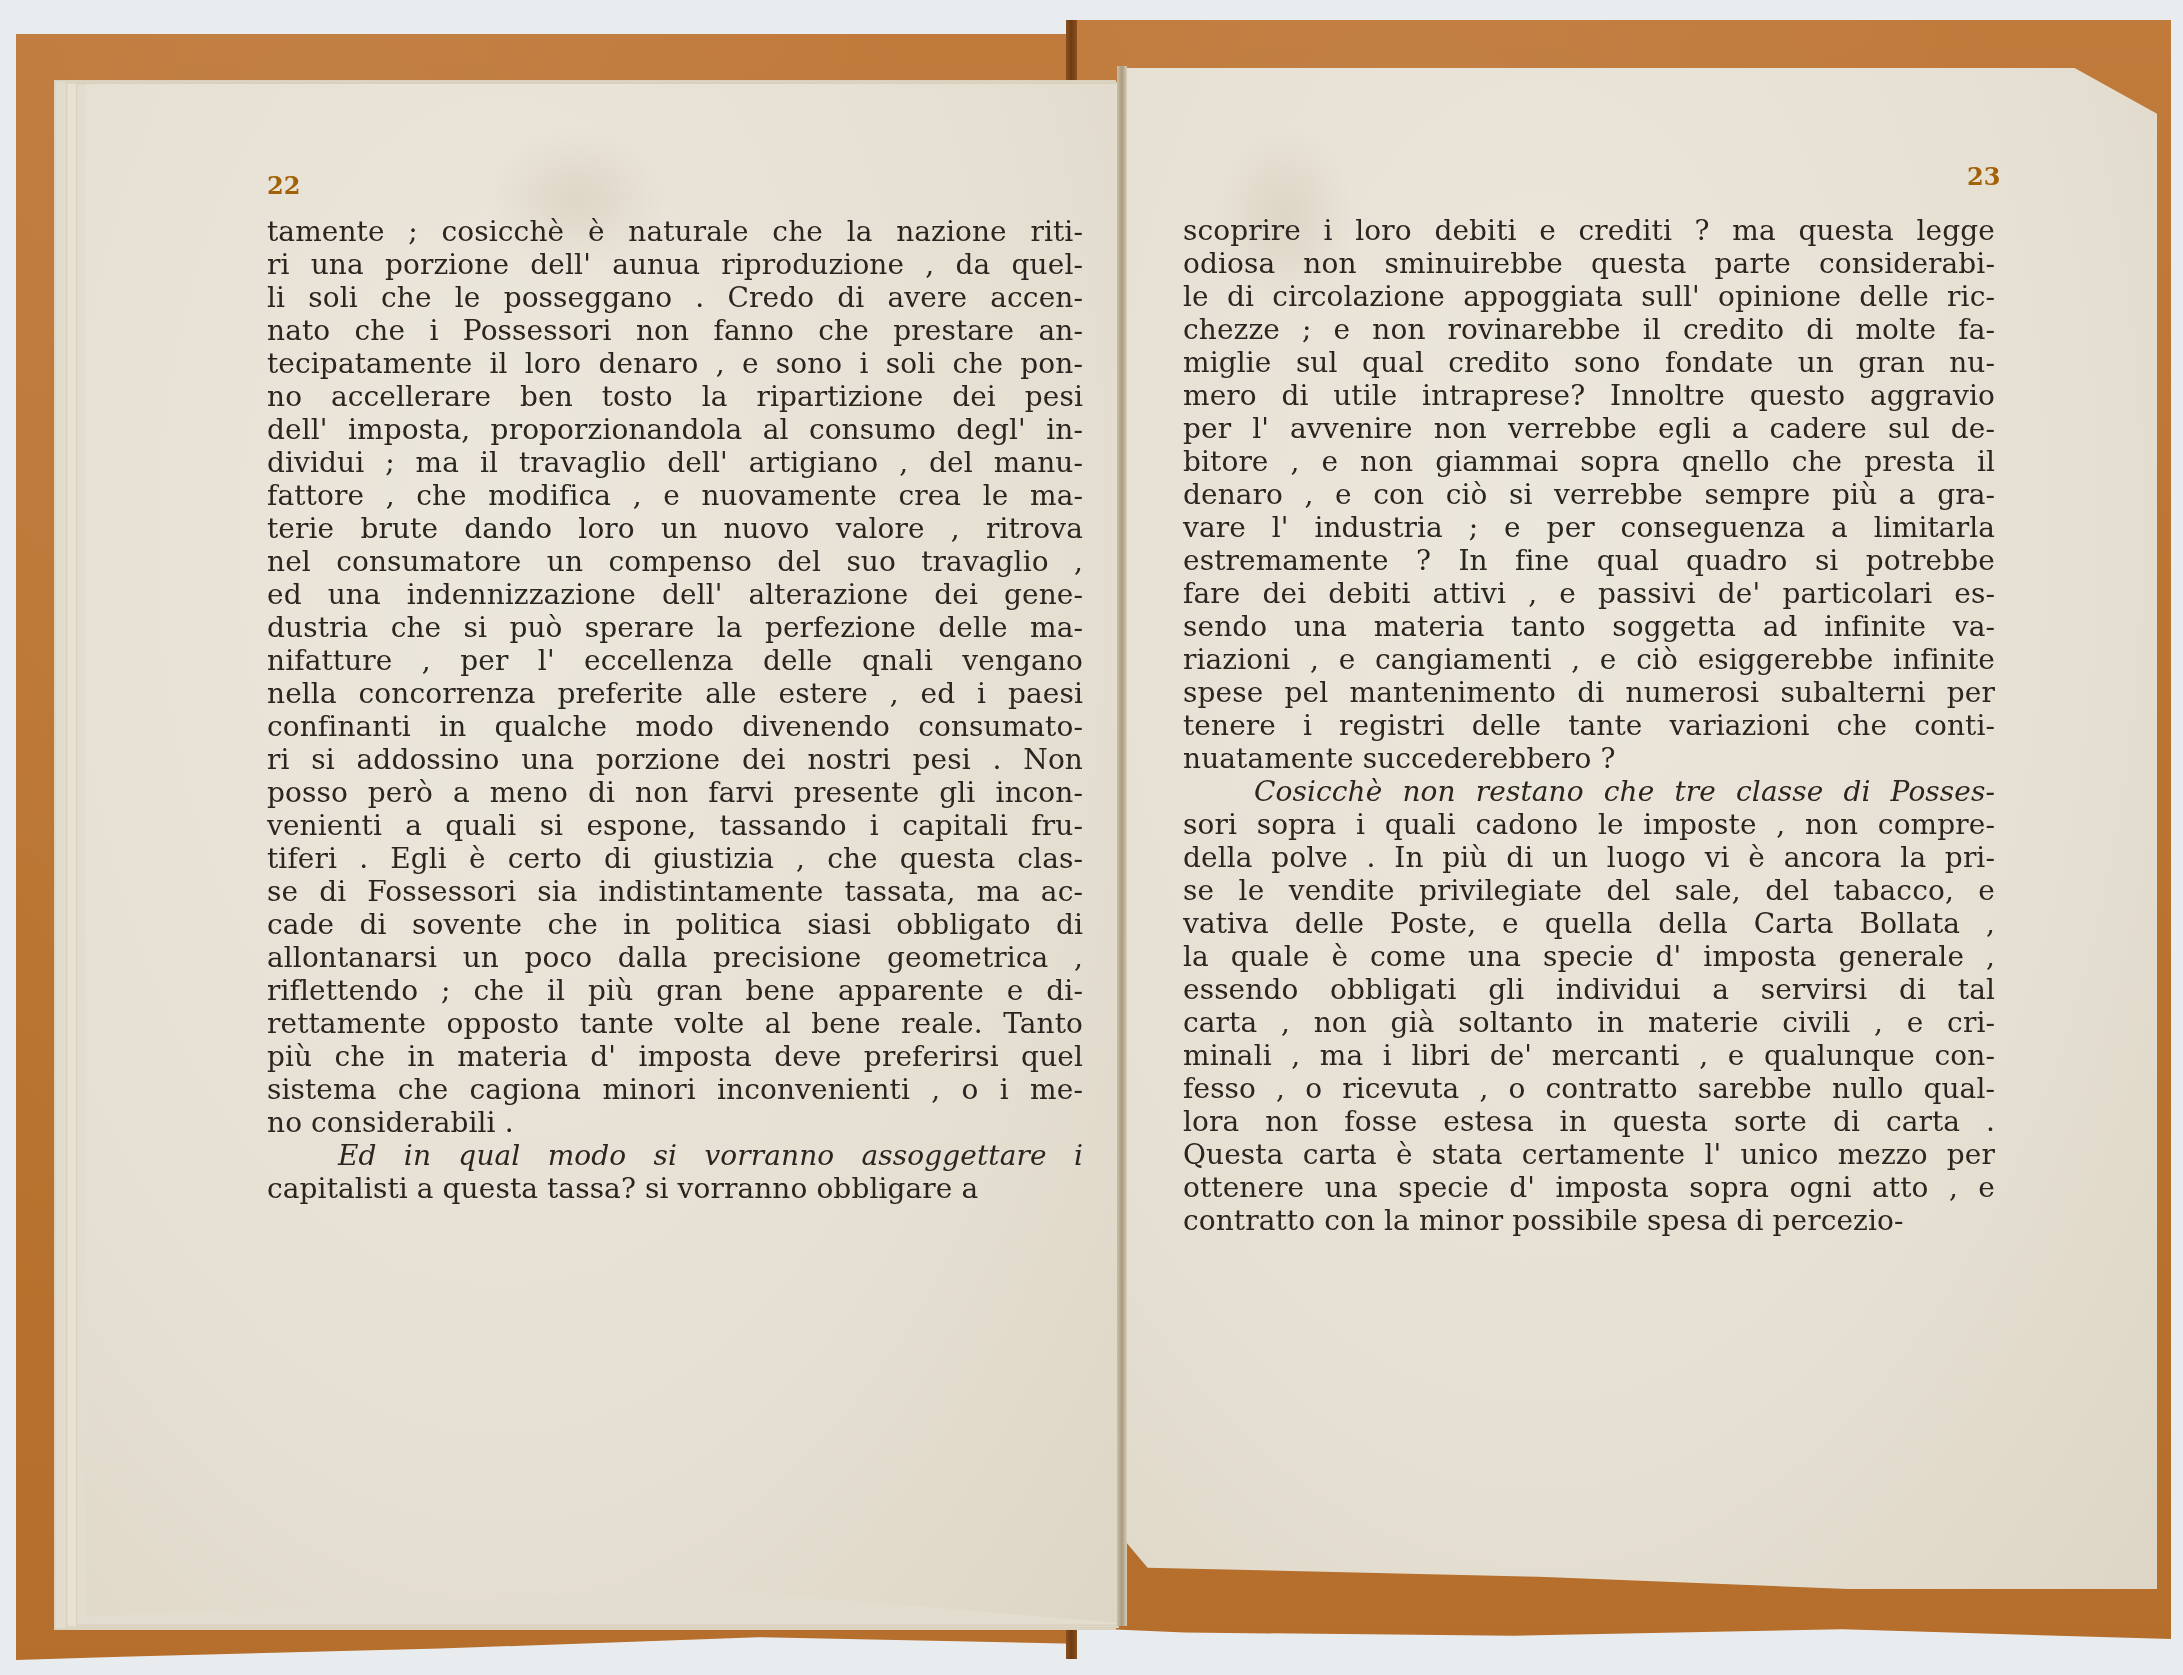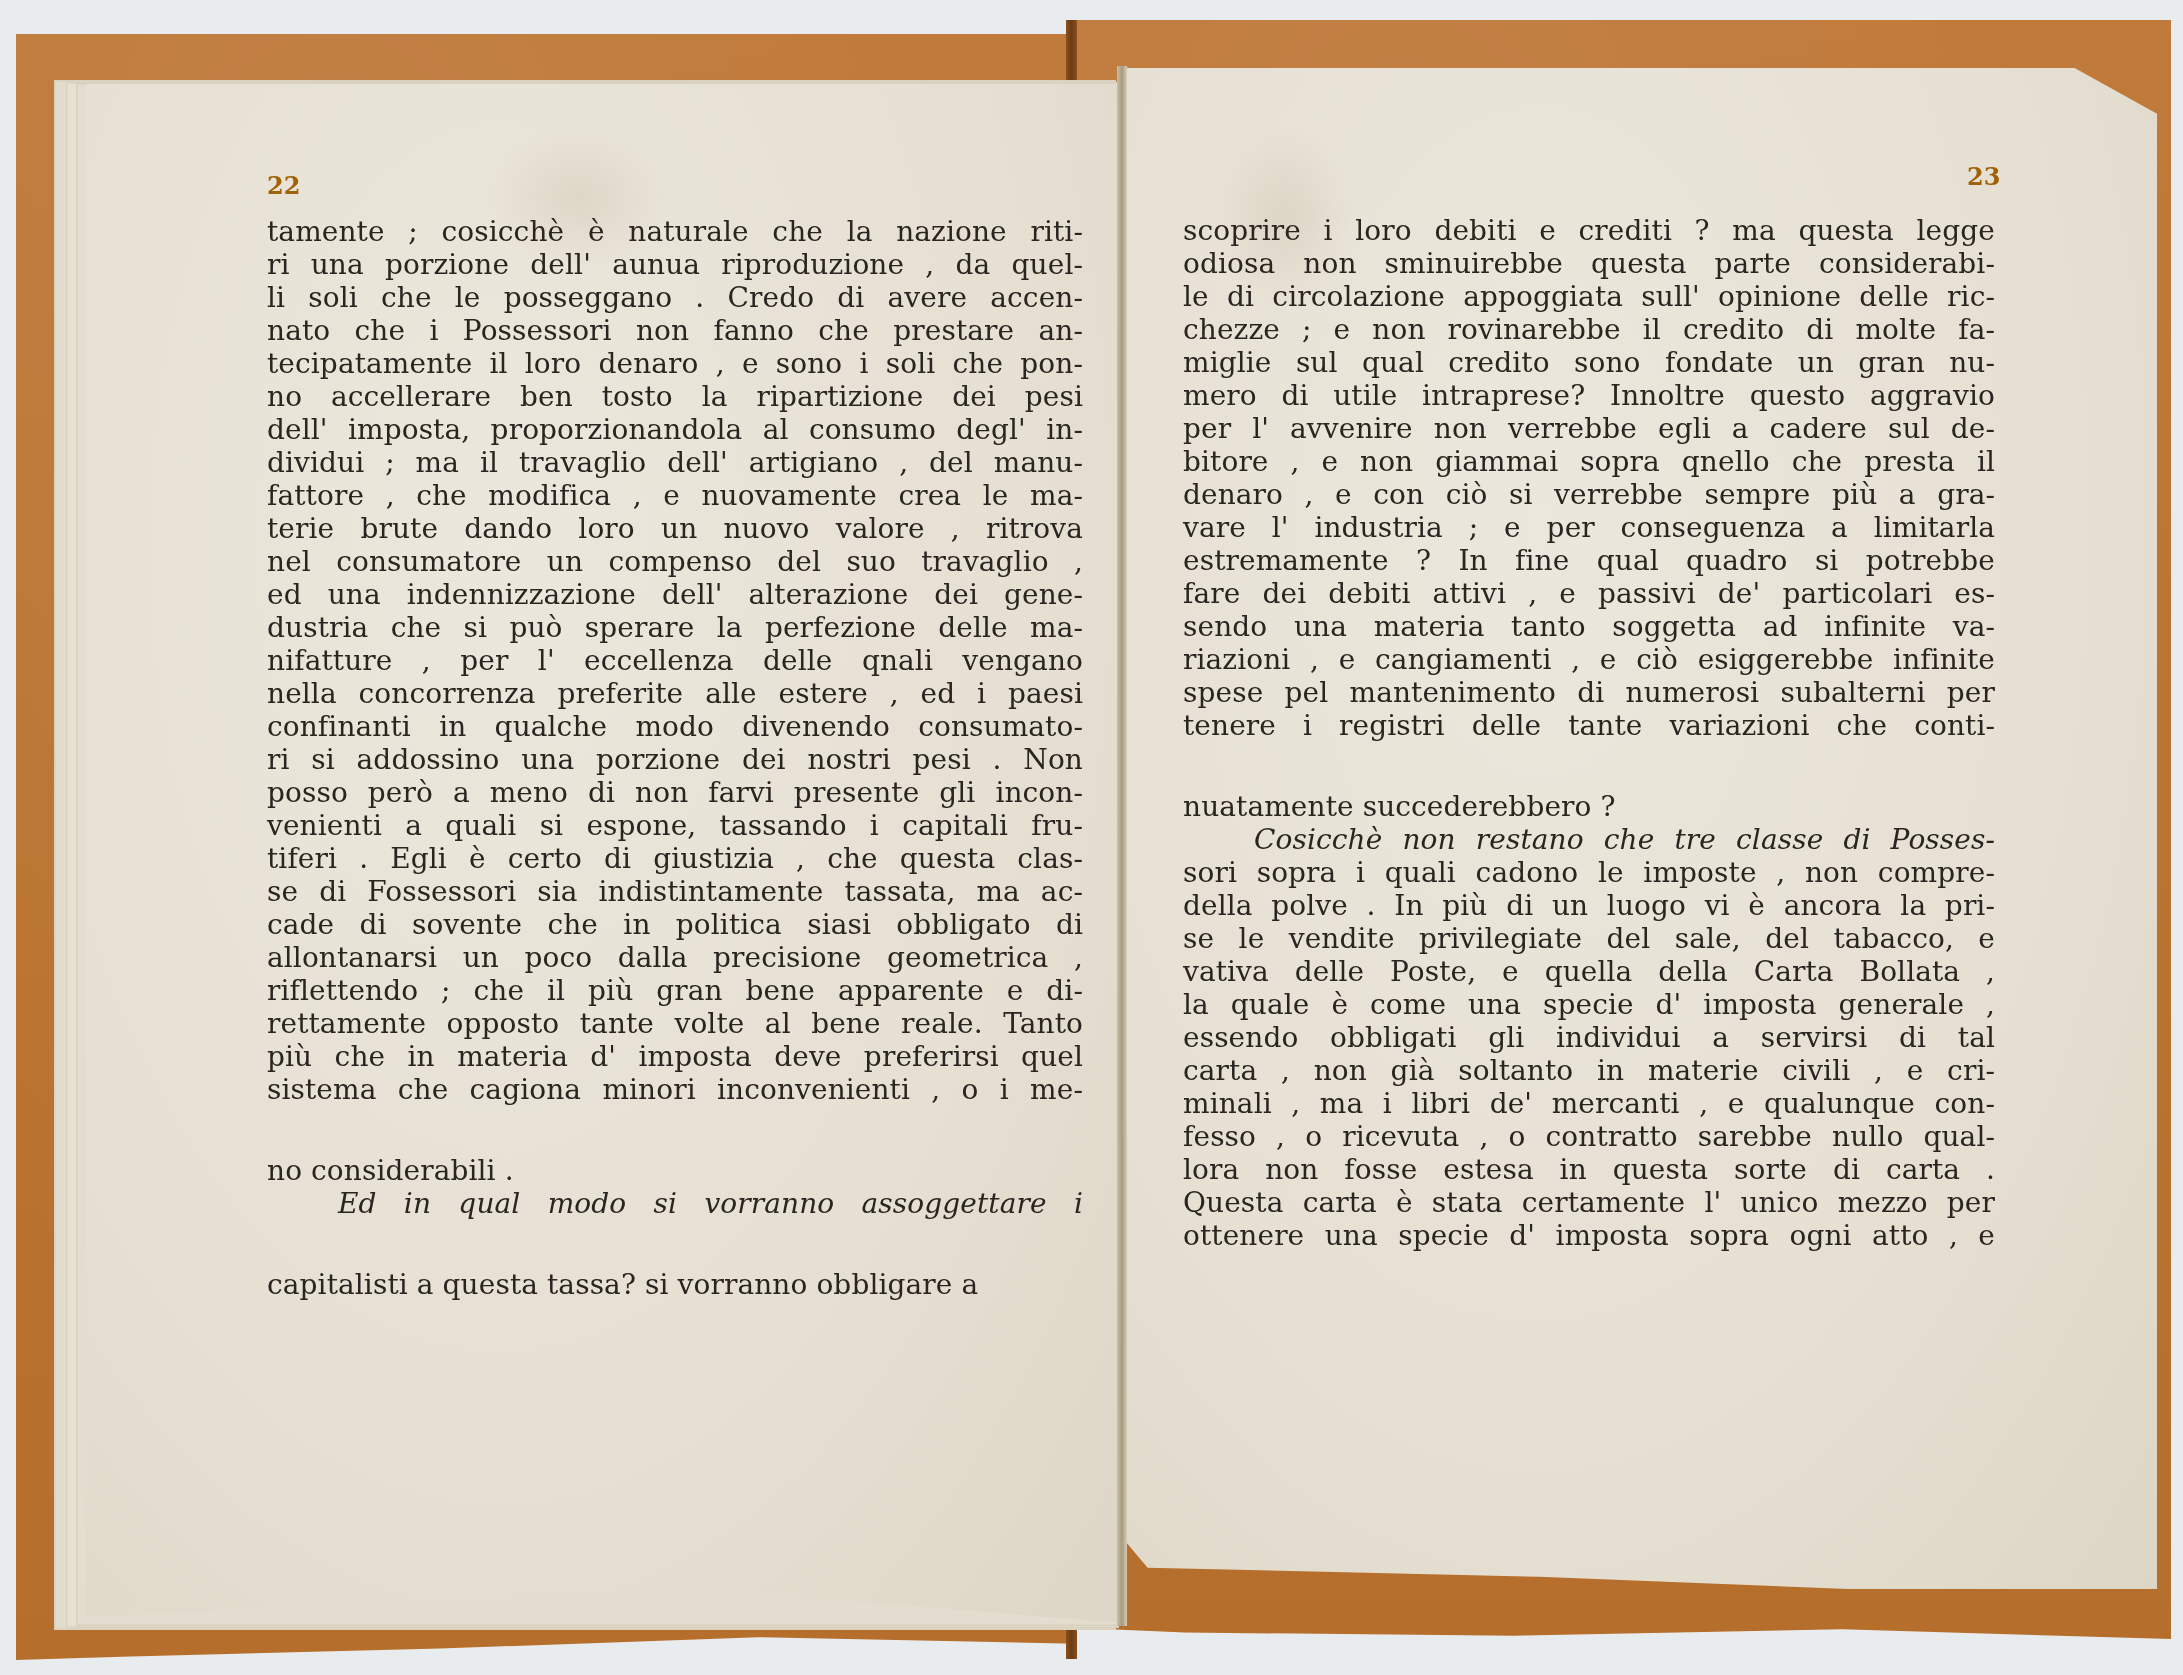--- a/index.html
+++ b/index.html
@@ -51,21 +51,21 @@
     line-height: 33px;
     letter-spacing: 0.1px;
   }
   .text-block.left  { left: 267px;  top: 215px; width: 816px; }
   .text-block.right { left: 1183px; top: 214px; width: 812px; }
   .line {
     display: block; white-space: nowrap;
     text-align: justify; text-align-last: justify;
     height: 33px;
   }
-  .line.last { text-align-last: left; margin-top: 48px; }
+  .line.last { text-align-last: left; }
   .line.indent { padding-left: 71px; box-sizing: border-box; font-style: italic; }
   .pageno {
     position: absolute; color: #a16207; font-size: 24px; font-weight: bold;
   }
   .pageno.left  { left: 267px;  top: 171px; }
   .pageno.right { left: 1967px; top: 162px; }
   .stain {
     position: absolute; border-radius: 50%;
     background: radial-gradient(ellipse, rgba(170,150,120,0.18), transparent 70%);
   }
@@ -148,14 +148,15 @@
     <span class="line">se le vendite privilegiate del sale, del tabacco, e</span>
     <span class="line">vativa delle Poste, e quella della Carta Bollata ,</span>
     <span class="line">la quale è come una specie d' imposta generale ,</span>
     <span class="line">essendo obbligati gli individui a servirsi di tal</span>
     <span class="line">carta , non già soltanto in materie civili , e cri-</span>
     <span class="line">minali , ma i libri de' mercanti , e qualunque con-</span>
     <span class="line">fesso , o ricevuta , o contratto sarebbe nullo qual-</span>
     <span class="line">lora non fosse estesa in questa sorte di carta .</span>
     <span class="line">Questa carta è stata certamente l' unico mezzo per</span>
     <span class="line">ottenere una specie d' imposta sopra ogni atto , e</span>
+    <span class="line last">contratto con la minor possibile spesa di percezio-</span>
   </div>
 
 
 </body></html>

